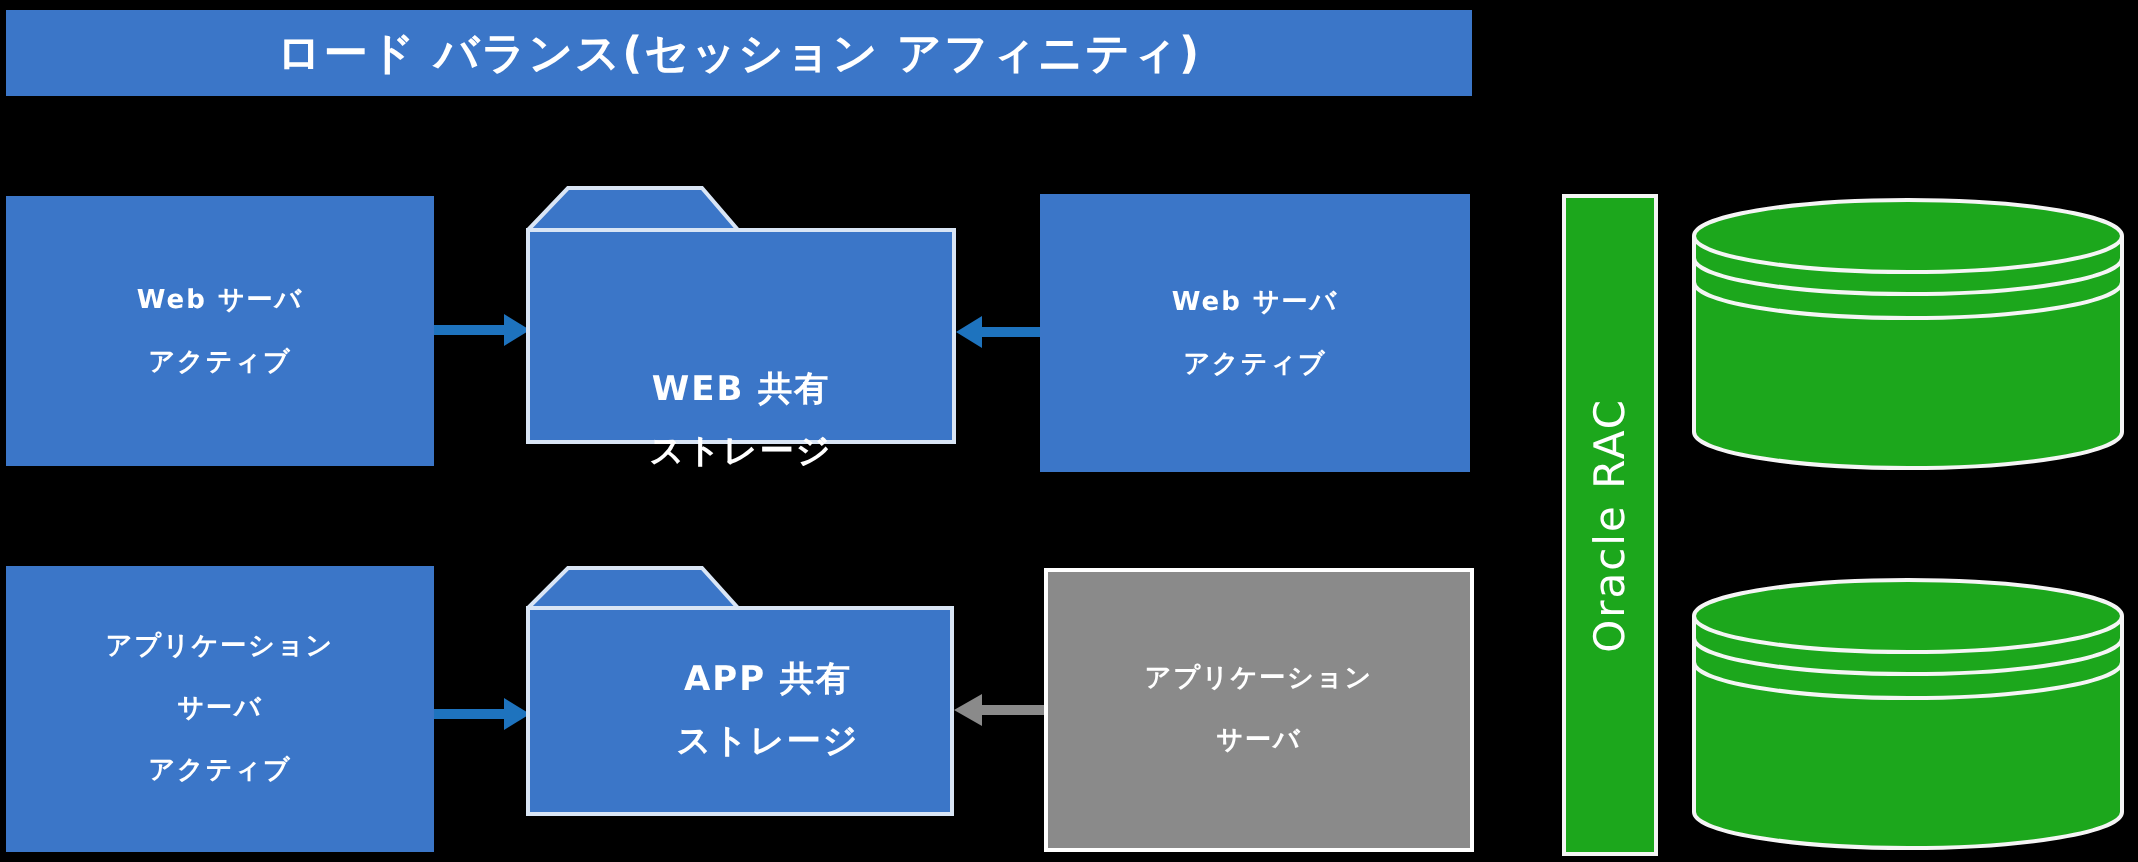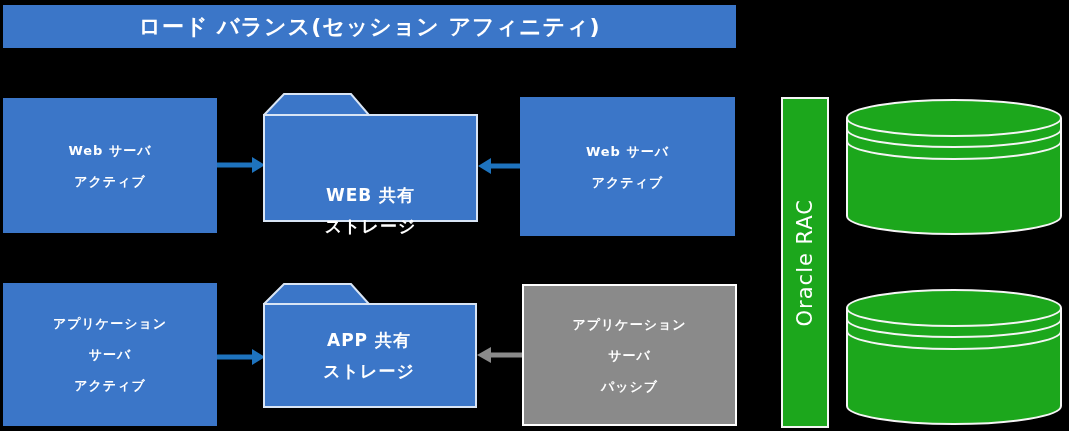--- a/index.html
+++ b/index.html
@@ -24,21 +24,21 @@
   .box-web-right {left:520px;top:97px; width:215px;height:139px;}
   .box-app-left  {left:3px;  top:283px;width:214px;height:143px;}
   .box-app-right {left:522px;top:284px;width:215px;height:142px;}
   .folder-svg-web{left:263px;top:93px;}
   .folder-svg-app{left:263px;top:283px;}
   .folder-text{
     display:flex;flex-direction:column;align-items:center;justify-content:center;
     font-size:17px;font-weight:bold;line-height:31px;letter-spacing:1px;text-align:center;
   }
   .folder-text-web{left:263px;top:115px;width:215px;height:107px;margin-top:42px;}
-  .folder-text-app{left:262px;top:304px;width:214px;height:104px;}
+  .folder-text-app{left:277px;top:304px;width:214px;height:104px;}
   .rac-bar{
     left:781px;top:97px;width:48px;height:331px;background:#1CA71C;
     border:2px solid #F5F5F5;box-sizing:border-box;
     display:flex;align-items:center;justify-content:center;
   }
   .rac-label{
     writing-mode:vertical-rl;transform:rotate(180deg);
     font-size:21px;letter-spacing:1px;color:#FFFFFF;white-space:nowrap;
   }
   .cyl-top{left:845px;top:98px;}
@@ -107,21 +107,20 @@
   </div>
 
   <svg class="abs arr-br" width="45" height="20">
     <line x1="13" y1="10" x2="45" y2="10" stroke="#8A8A8A" stroke-width="5"></line>
     <polygon points="14,2 0,10 14,18" fill="#8A8A8A"></polygon>
   </svg>
 
   <div class="abs node gray box-app-right">
     <span>アプリケーション</span>
     <span>サーバ</span>
-    <span>パッシブ</span>
   </div>
 
   <div class="abs rac-bar">
     <span class="rac-label">Oracle RAC</span>
   </div>
 
   <svg class="abs cyl-top" width="218" height="138">
     <path d="M2,20 A107,18 0 0 1 216,20 L216,118 A107,18 0 0 1 2,118 Z" fill="#1CA71C" stroke="#F5F5F5" stroke-width="2" stroke-linejoin="round"></path>
     <path d="M2,20 A107,18 0 0 0 216,20" fill="none" stroke="#F5F5F5" stroke-width="2"></path>
     <path d="M2,31 A107,18 0 0 0 216,31" fill="none" stroke="#F5F5F5" stroke-width="2"></path>

